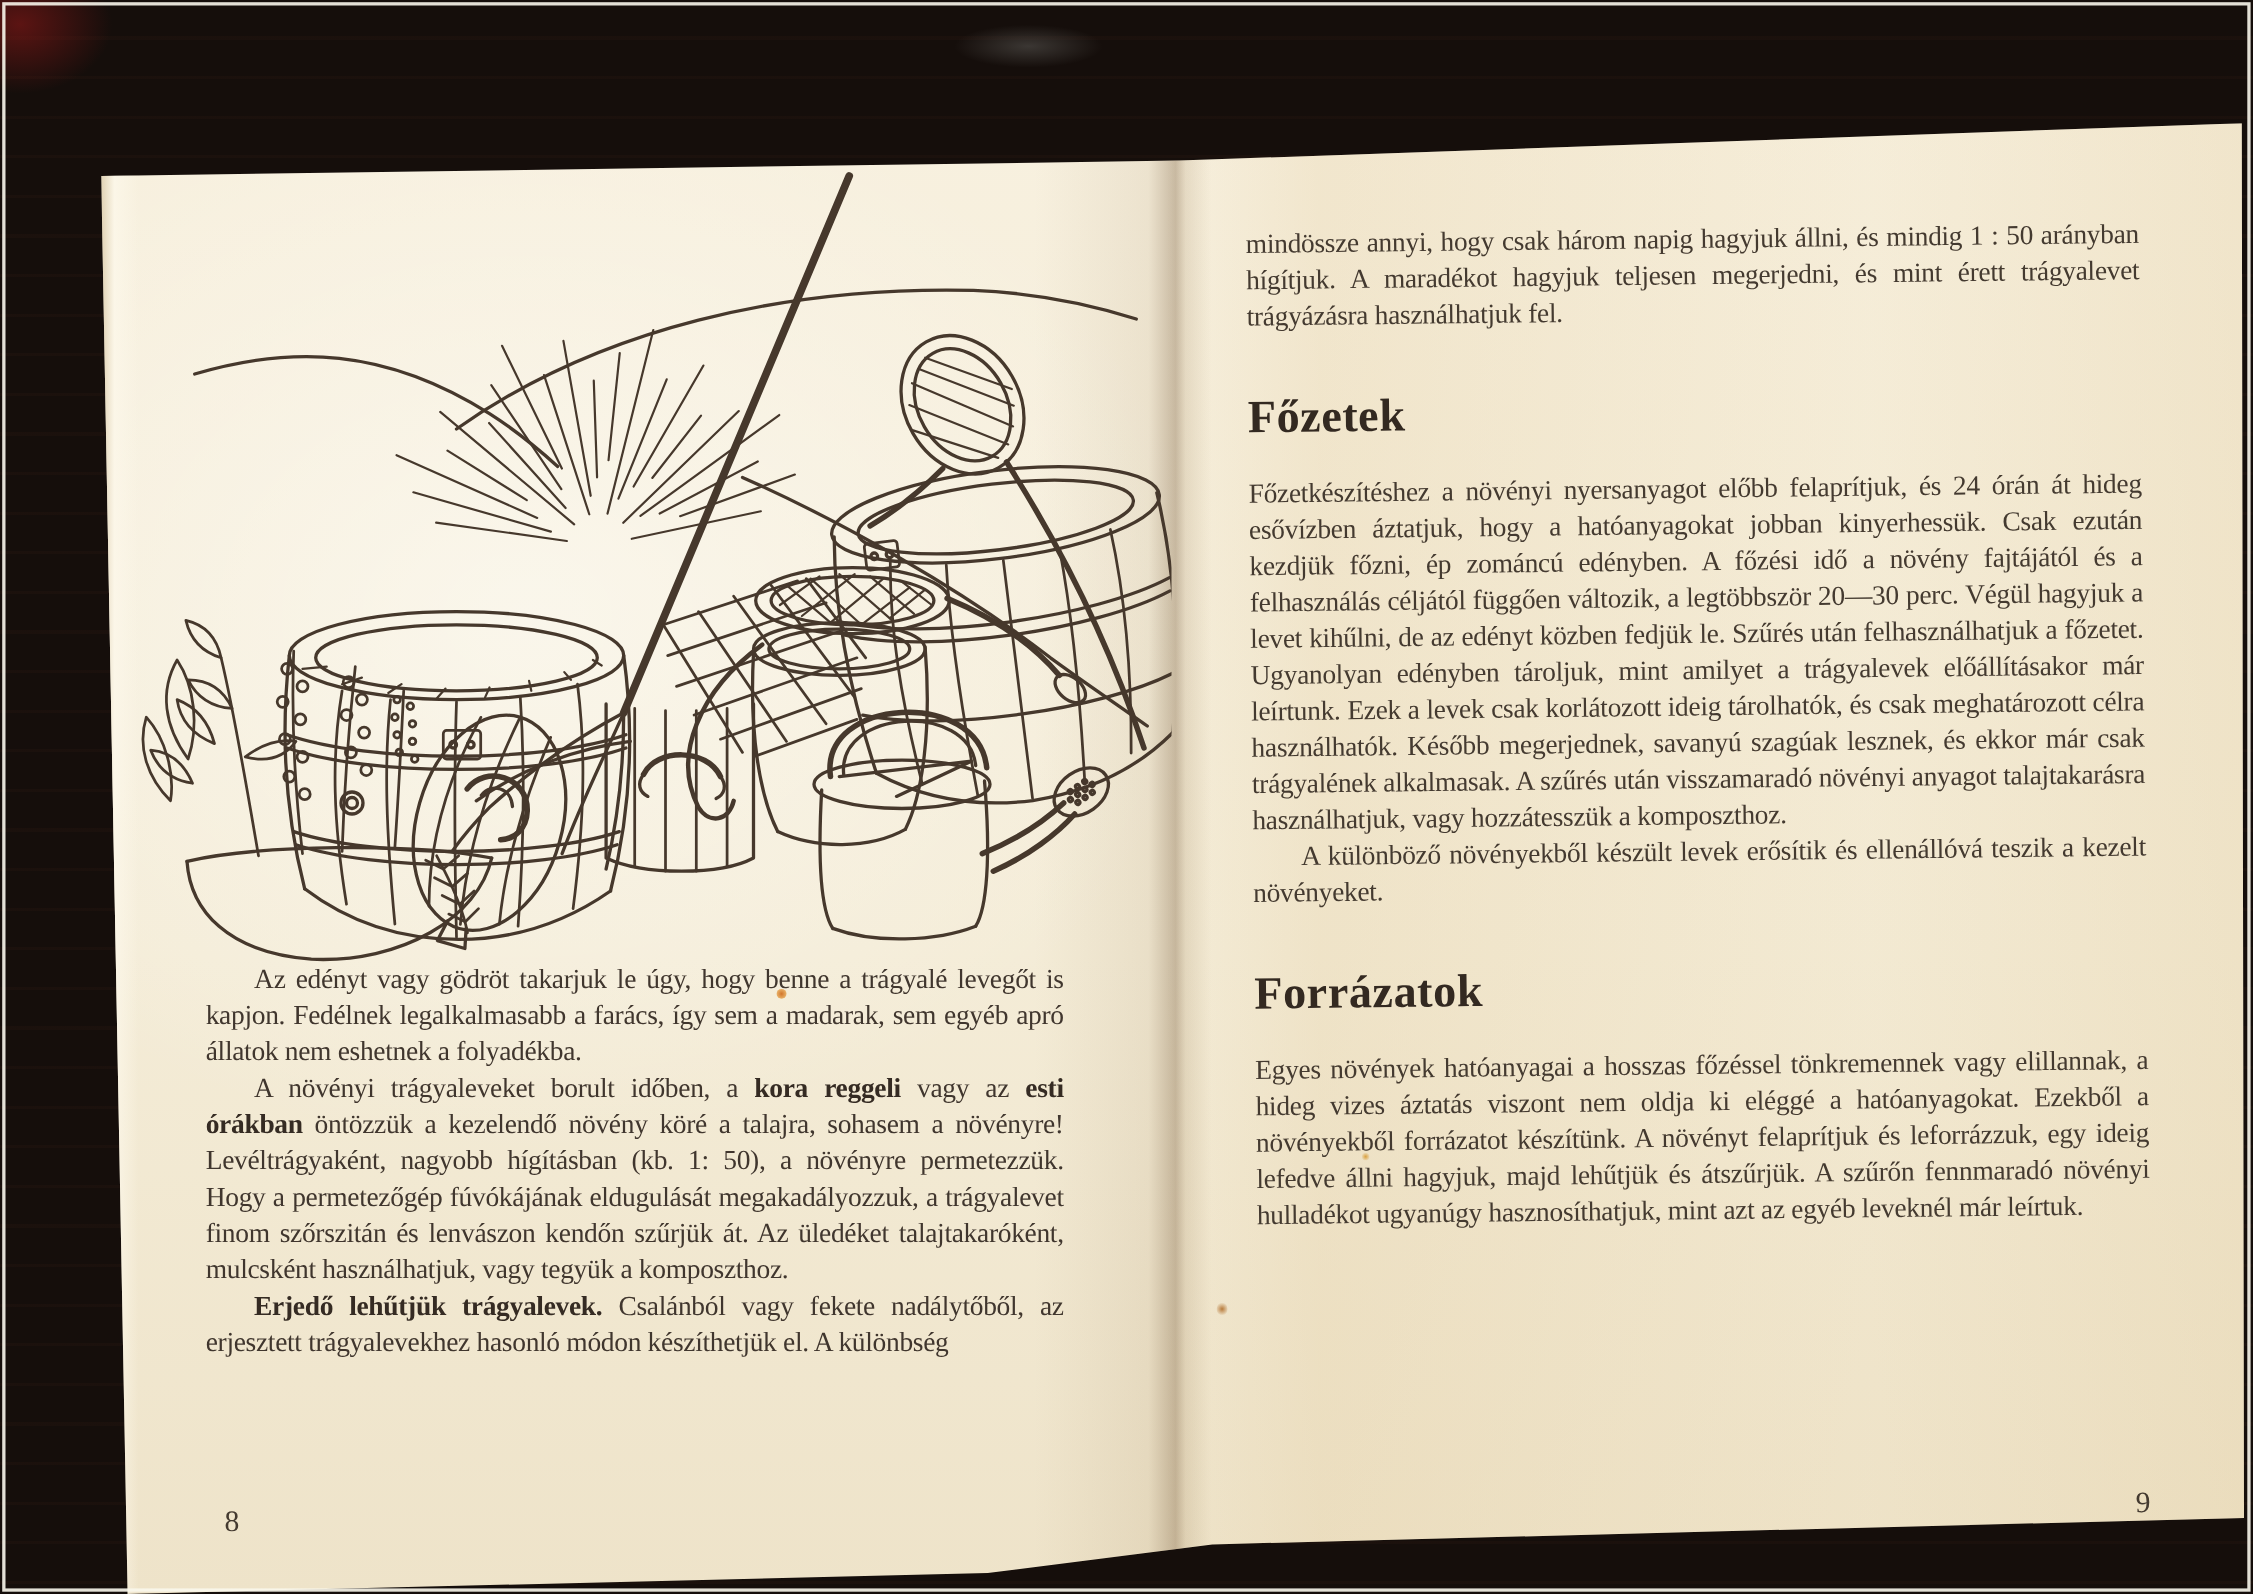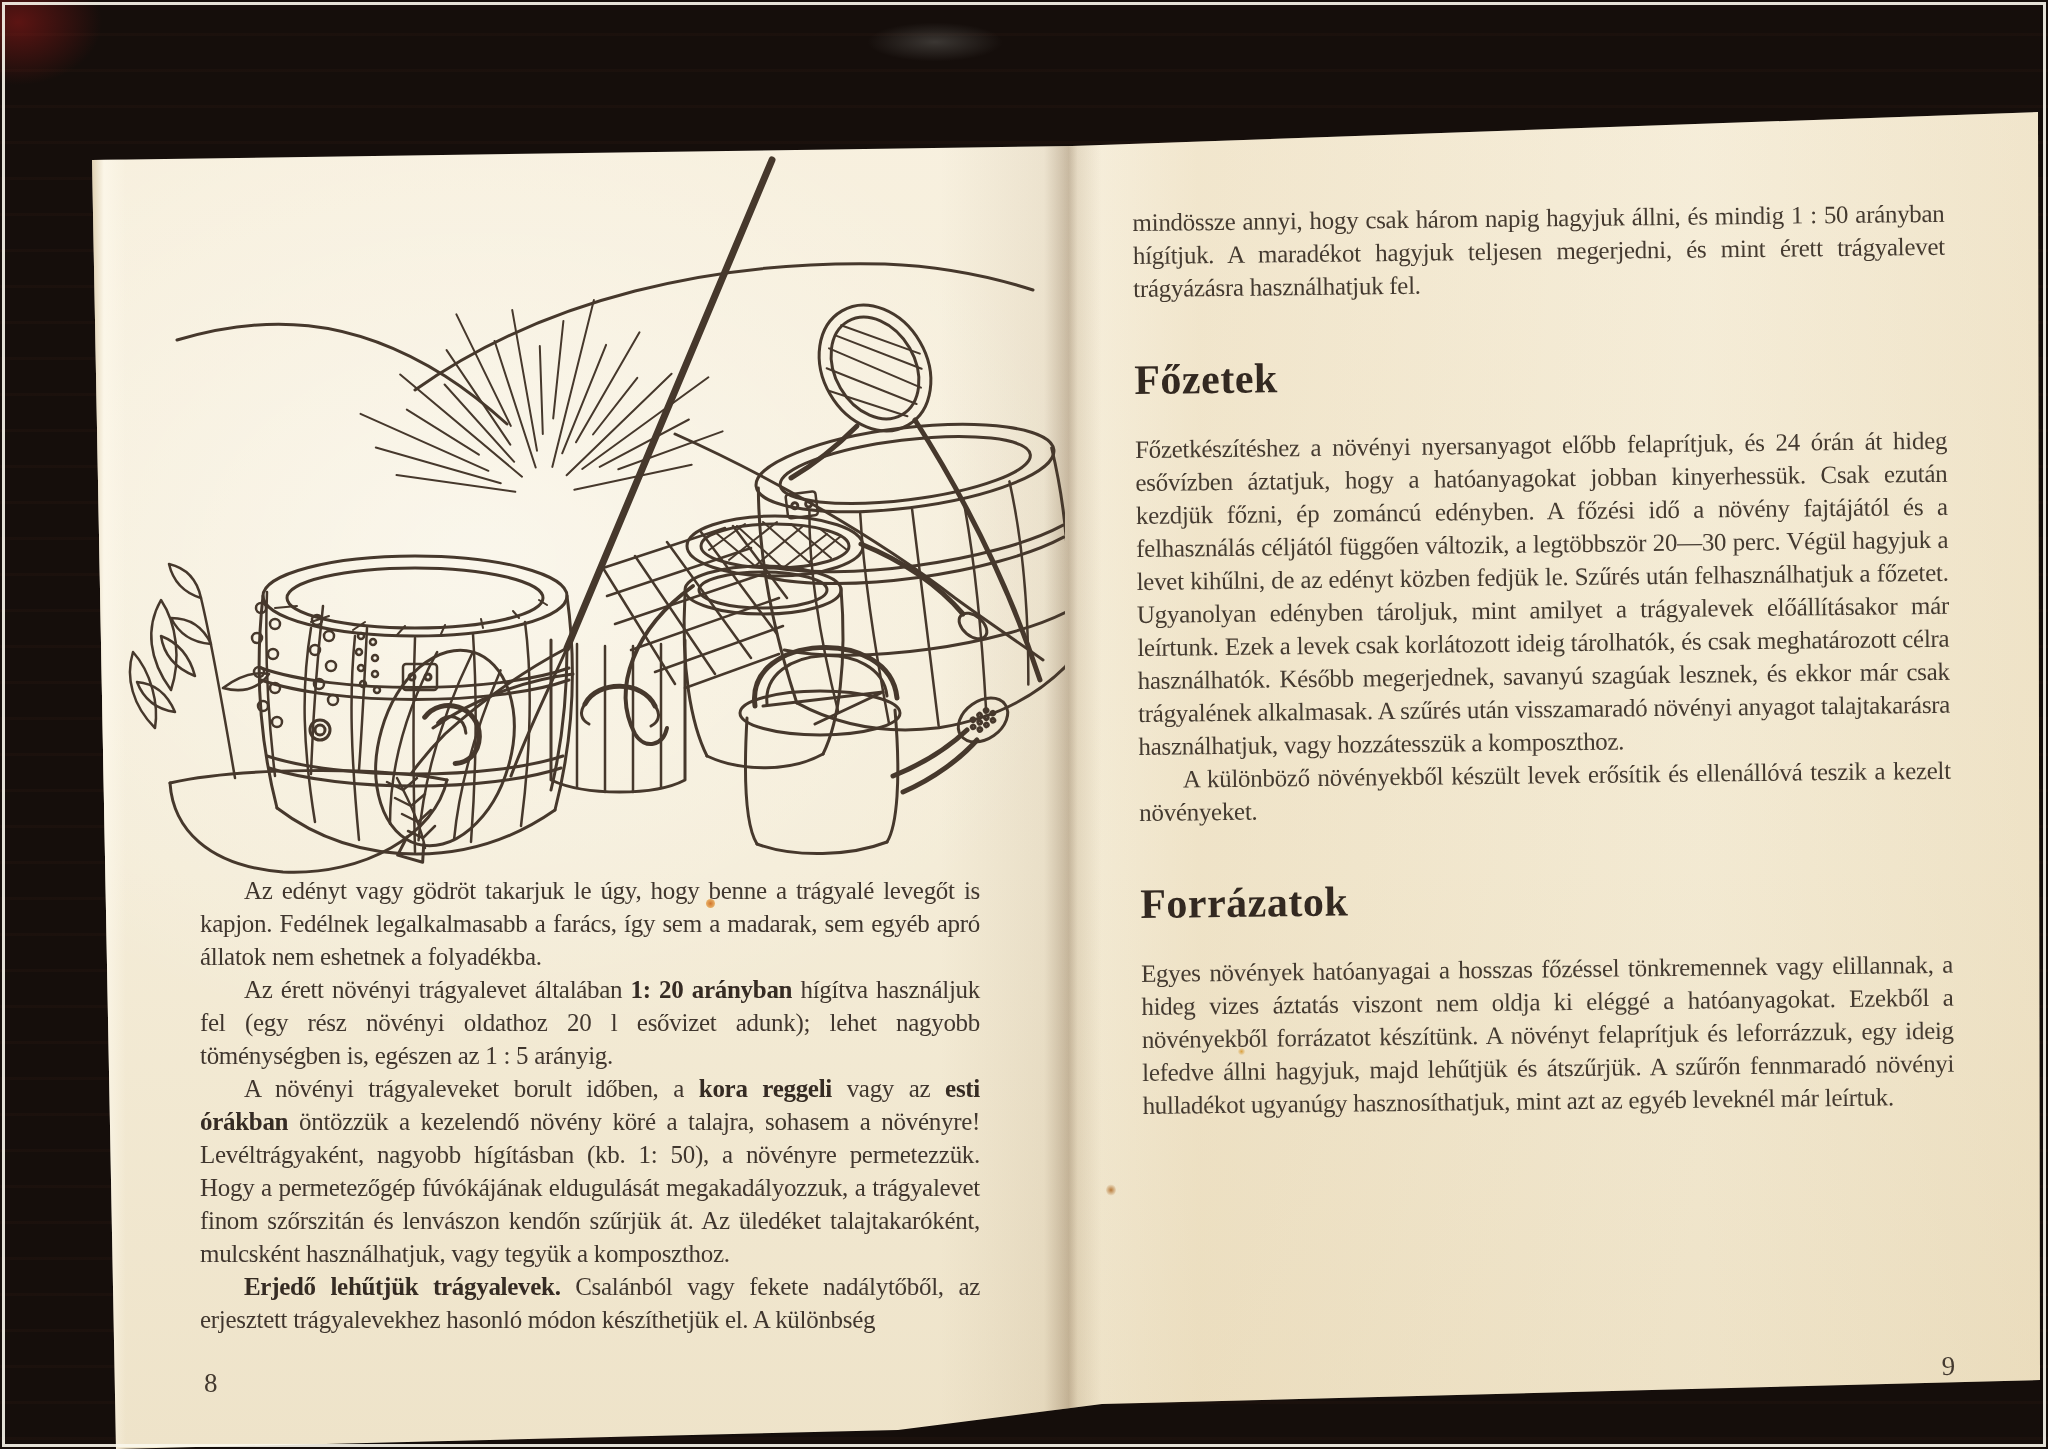--- a/index.html
+++ b/index.html
@@ -31,21 +31,21 @@
       radial-gradient(900px 700px at 480px 560px, rgba(255,255,252,0.5), rgba(255,255,252,0) 70%),
       linear-gradient(180deg,#f8f1e0,#f4ecd7 60%,#eee3c9);
   }
   .text-col{position:absolute;color:#40362e;font-size:25px;line-height:33px;
     letter-spacing:-0.3px;z-index:4;}
   .para{text-align:justify;}
   .para.indent{text-indent:44px;}
   .para b{color:#352b23;}
   .heading{font-weight:bold;font-size:42px;line-height:46px;color:#332921;
     letter-spacing:0.5px;margin:52px 0 30px 0;text-indent:0;}
-  #left-text{left:200px;top:874px;width:780px;}
+  #left-text{left:187px;top:874px;width:780px;}
   #right-wrap{position:absolute;left:1130px;top:0;width:812px;height:1449px;
     transform:rotate(-0.65deg);transform-origin:0 0;z-index:4;}
   #right-text{position:absolute;left:0;top:206px;width:812px;color:#443a30;}
   .pagenum{position:absolute;font-size:27px;color:#443a30;z-index:5;}
   #pagenum-left{left:204px;top:1368px;}
   #pagenum-right{left:796px;top:1360px;}
   .illustration{position:absolute;left:115px;top:128px;width:950px;height:755px;z-index:3;}
   .speck{position:absolute;border-radius:50%;z-index:6;}
   #speck-1{left:706px;top:899px;width:9px;height:9px;background:radial-gradient(circle,#d2762c,#e8b169 70%,transparent);}
   #speck-2{left:1106px;top:1184px;width:10px;height:12px;background:radial-gradient(circle,#b77a3a,rgba(183,122,58,0) 75%);}
@@ -252,21 +252,20 @@
           <circle cx="262" cy="562" r="3"></circle>
         <path d="M 282 650 C 296 676 306 698 310 720"></path>
         <path d="M 288 662 l -16 -8 M 288 662 l 14 -12 M 296 678 l -16 -8 M 296 678 l 14 -12 M 303 694 l -16 -8 M 303 694 l 13 -12 M 308 710 l -15 -7 M 308 710 l 12 -12"></path>
       </g>
     </g>
   </g>
 </svg>
 
 <div class="text-col" id="left-text">
     <div class="para indent"><span>Az edényt vagy gödröt takarjuk le úgy, hogy benne a trágyalé levegőt is kapjon. Fedélnek legalkalmasabb a farács, így sem a madarak, sem egyéb apró állatok nem eshetnek a folyadékba.</span></div>
-    <div class="para indent"><span>Az érett növényi trágyalevet általában </span><b>1: 20 arányban</b><span> hígítva használjuk fel (egy rész növényi oldathoz 20 l esővizet adunk); lehet nagyobb töménységben is, egészen az 1 : 5 arányig.</span></div>
     <div class="para indent"><span>A növényi trágyaleveket borult időben, a </span><b>kora reggeli</b><span> vagy az </span><b>esti órákban</b><span> öntözzük a kezelendő növény köré a talajra, sohasem a növényre! Levéltrágyaként, nagyobb hígításban (kb. 1: 50), a növényre permetezzük. Hogy a permetezőgép fúvókájának eldugulását megakadályozzuk, a trágyalevet finom szőrszitán és lenvászon kendőn szűrjük át. Az üledéket talajtakaróként, mulcsként használhatjuk, vagy tegyük a komposzthoz.</span></div>
     <div class="para indent"><b>Erjedő lehűtjük trágyalevek.</b><span> Csalánból vagy fekete nadálytőből, az erjesztett trágyalevekhez hasonló módon készíthetjük el. A különbség</span></div>
   </div>
 
 <div id="right-wrap">
   <div class="text-col" id="right-text">
       <div class="para"><span>mindössze annyi, hogy csak három napig hagyjuk állni, és mindig 1 : 50 arányban hígítjuk. A maradékot hagyjuk teljesen megerjedni, és mint érett trágyalevet trágyázásra használhatjuk fel.</span></div>
       <div class="heading">Főzetek</div>
       <div class="para"><span>Főzetkészítéshez a növényi nyersanyagot előbb felaprítjuk, és 24 órán át hideg esővízben áztatjuk, hogy a hatóanyagokat jobban kinyerhessük. Csak ezután kezdjük főzni, ép zománcú edényben. A főzési idő a növény fajtájától és a felhasználás céljától függően változik, a legtöbbször 20—30 perc. Végül hagyjuk a levet kihűlni, de az edényt közben fedjük le. Szűrés után felhasználhatjuk a főzetet. Ugyanolyan edényben tároljuk, mint amilyet a trágyalevek előállításakor már leírtunk. Ezek a levek csak korlátozott ideig tárolhatók, és csak meghatározott célra használhatók. Később megerjednek, savanyú szagúak lesznek, és ekkor már csak trágyalének alkalmasak. A szűrés után visszamaradó növényi anyagot talajtakarásra használhatjuk, vagy hozzátesszük a komposzthoz.</span></div>
       <div class="para indent"><span>A különböző növényekből készült levek erősítik és ellenállóvá teszik a kezelt növényeket.</span></div>

